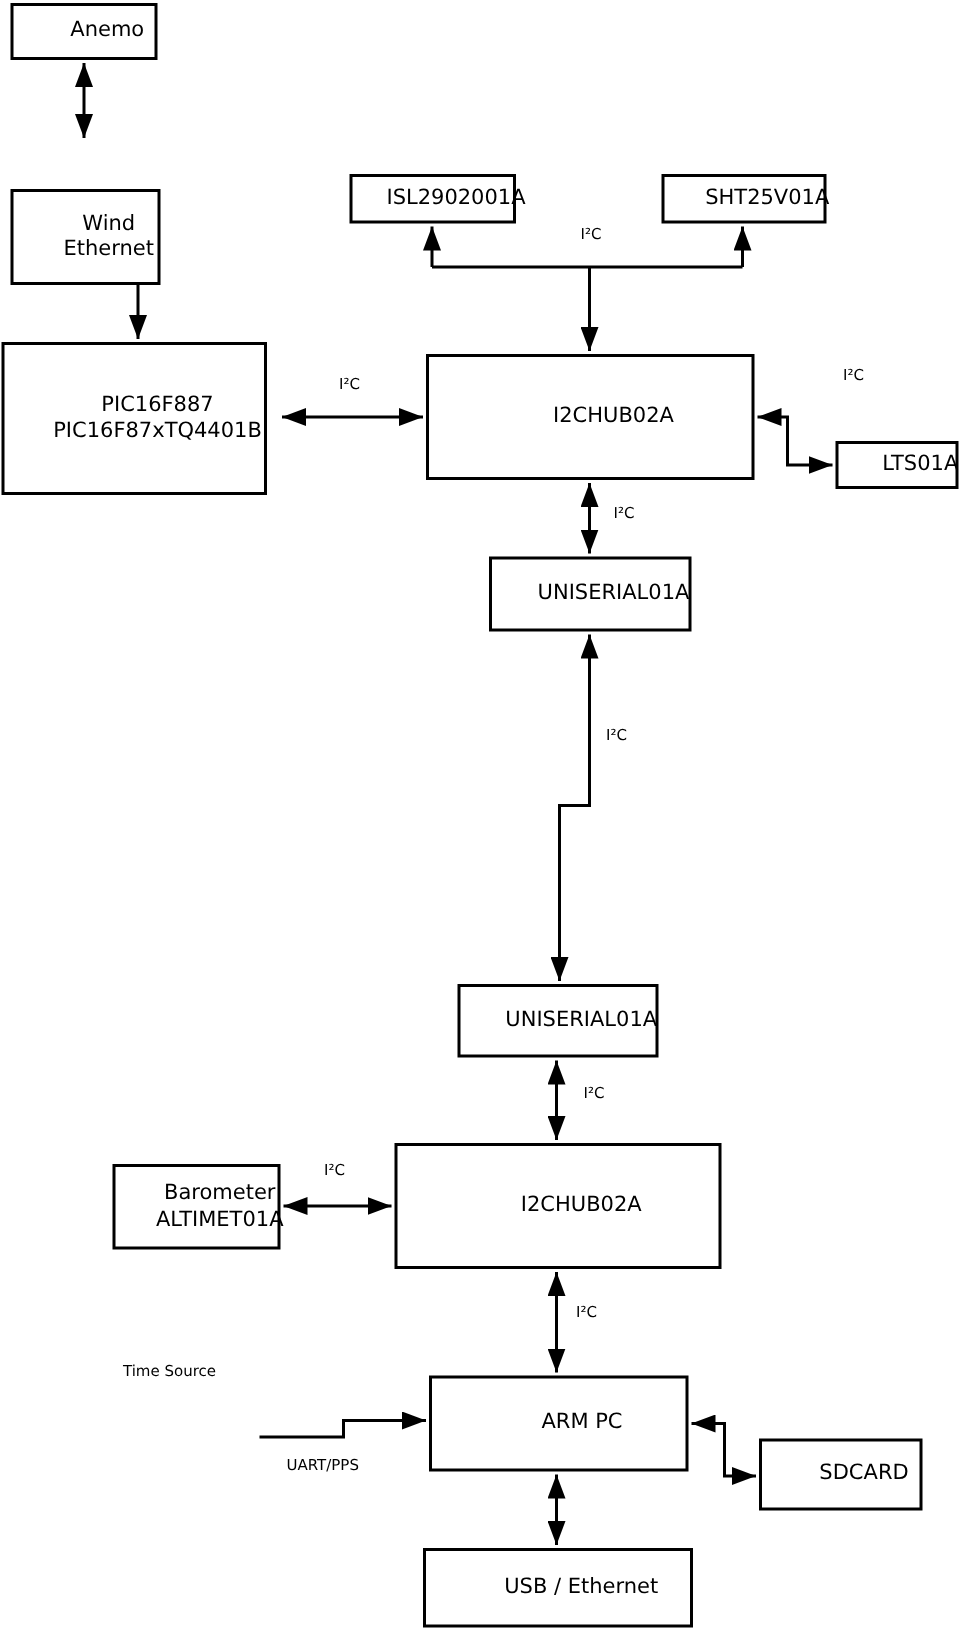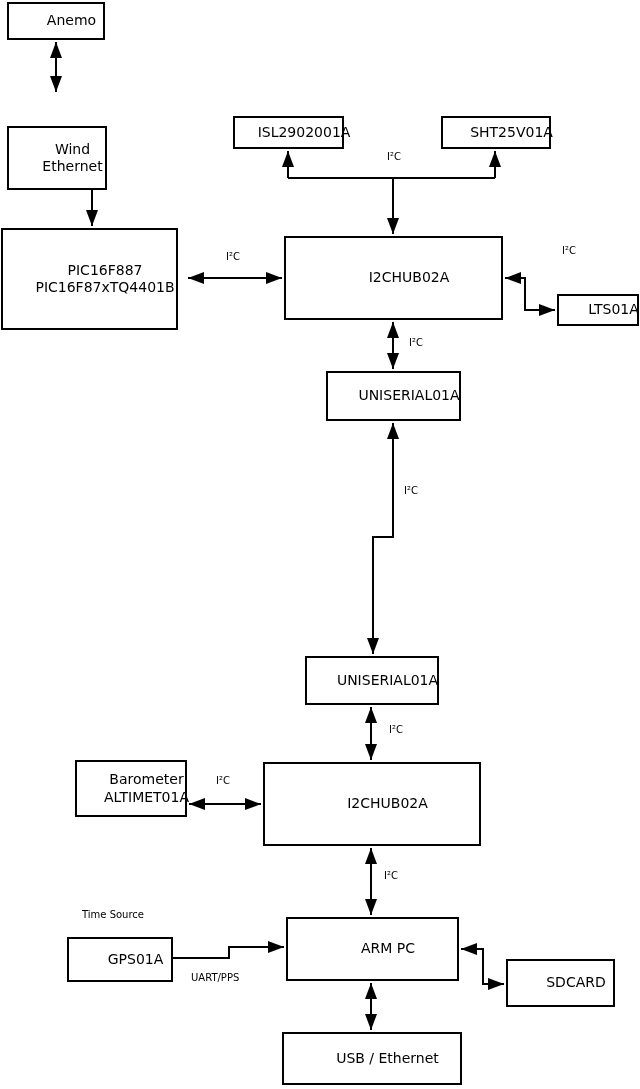--- a/index.html
+++ b/index.html
@@ -47,21 +47,21 @@
   
   #n-anemo      { left: 7px;   top: 2px;    width: 98px;  height: 38px; }
   #n-wind       { left: 7px;   top: 94px;   width: 100px; height: 64px; margin-top: 32px; }
   #n-pic        { left: 1px;   top: 228px;  width: 177px; height: 102px; }
   #n-isl        { left: 233px; top: 116px;  width: 111px; height: 33px; }
   #n-sht        { left: 441px; top: 116px;  width: 110px; height: 33px; }
   #n-hub1       { left: 284px; top: 236px;  width: 219px; height: 84px; }
   #n-lts        { left: 557px; top: 294px;  width: 82px;  height: 32px; }
   #n-uniserial1 { left: 326px; top: 371px;  width: 135px; height: 50px; }
   #n-uniserial2 { left: 305px; top: 656px;  width: 134px; height: 49px; }
-  #n-barometer  { left: 75px;  top: 760px;  width: 112px; height: 57px; }
+  #n-barometer  { left: 75px;  top: 776px;  width: 112px; height: 57px; }
   #n-hub2       { left: 263px; top: 762px;  width: 218px; height: 84px; }
   #n-gps        { left: 67px;  top: 937px;  width: 106px; height: 45px; }
   #n-armpc      { left: 286px; top: 917px;  width: 173px; height: 64px; }
   #n-sdcard     { left: 506px; top: 959px;  width: 109px; height: 48px; }
   #n-usb        { left: 282px; top: 1032px; width: 180px; height: 53px; }
   
   #l-i2c-pic-hub1      { left: 226px; top: 252px; }
   #l-i2c-sensor-bus    { left: 387px; top: 152px; }
   #l-i2c-hub1-lts      { left: 562px; top: 246px; }
   #l-i2c-hub1-uni1     { left: 409px; top: 338px; }
@@ -146,23 +146,20 @@
 
   <div class="node" id="n-barometer">
     <span>Barometer</span>
     <span>ALTIMET01A</span>
   </div>
 
   <div class="node" id="n-hub2">
     <span>I2CHUB02A</span>
   </div>
 
-  <div class="node" id="n-gps">
-    <span>GPS01A</span>
-  </div>
 
   <div class="node" id="n-armpc">
     <span>ARM PC</span>
   </div>
 
   <div class="node" id="n-usb">
     <span>USB / Ethernet</span>
   </div>
 
   <div class="node" id="n-sdcard">

